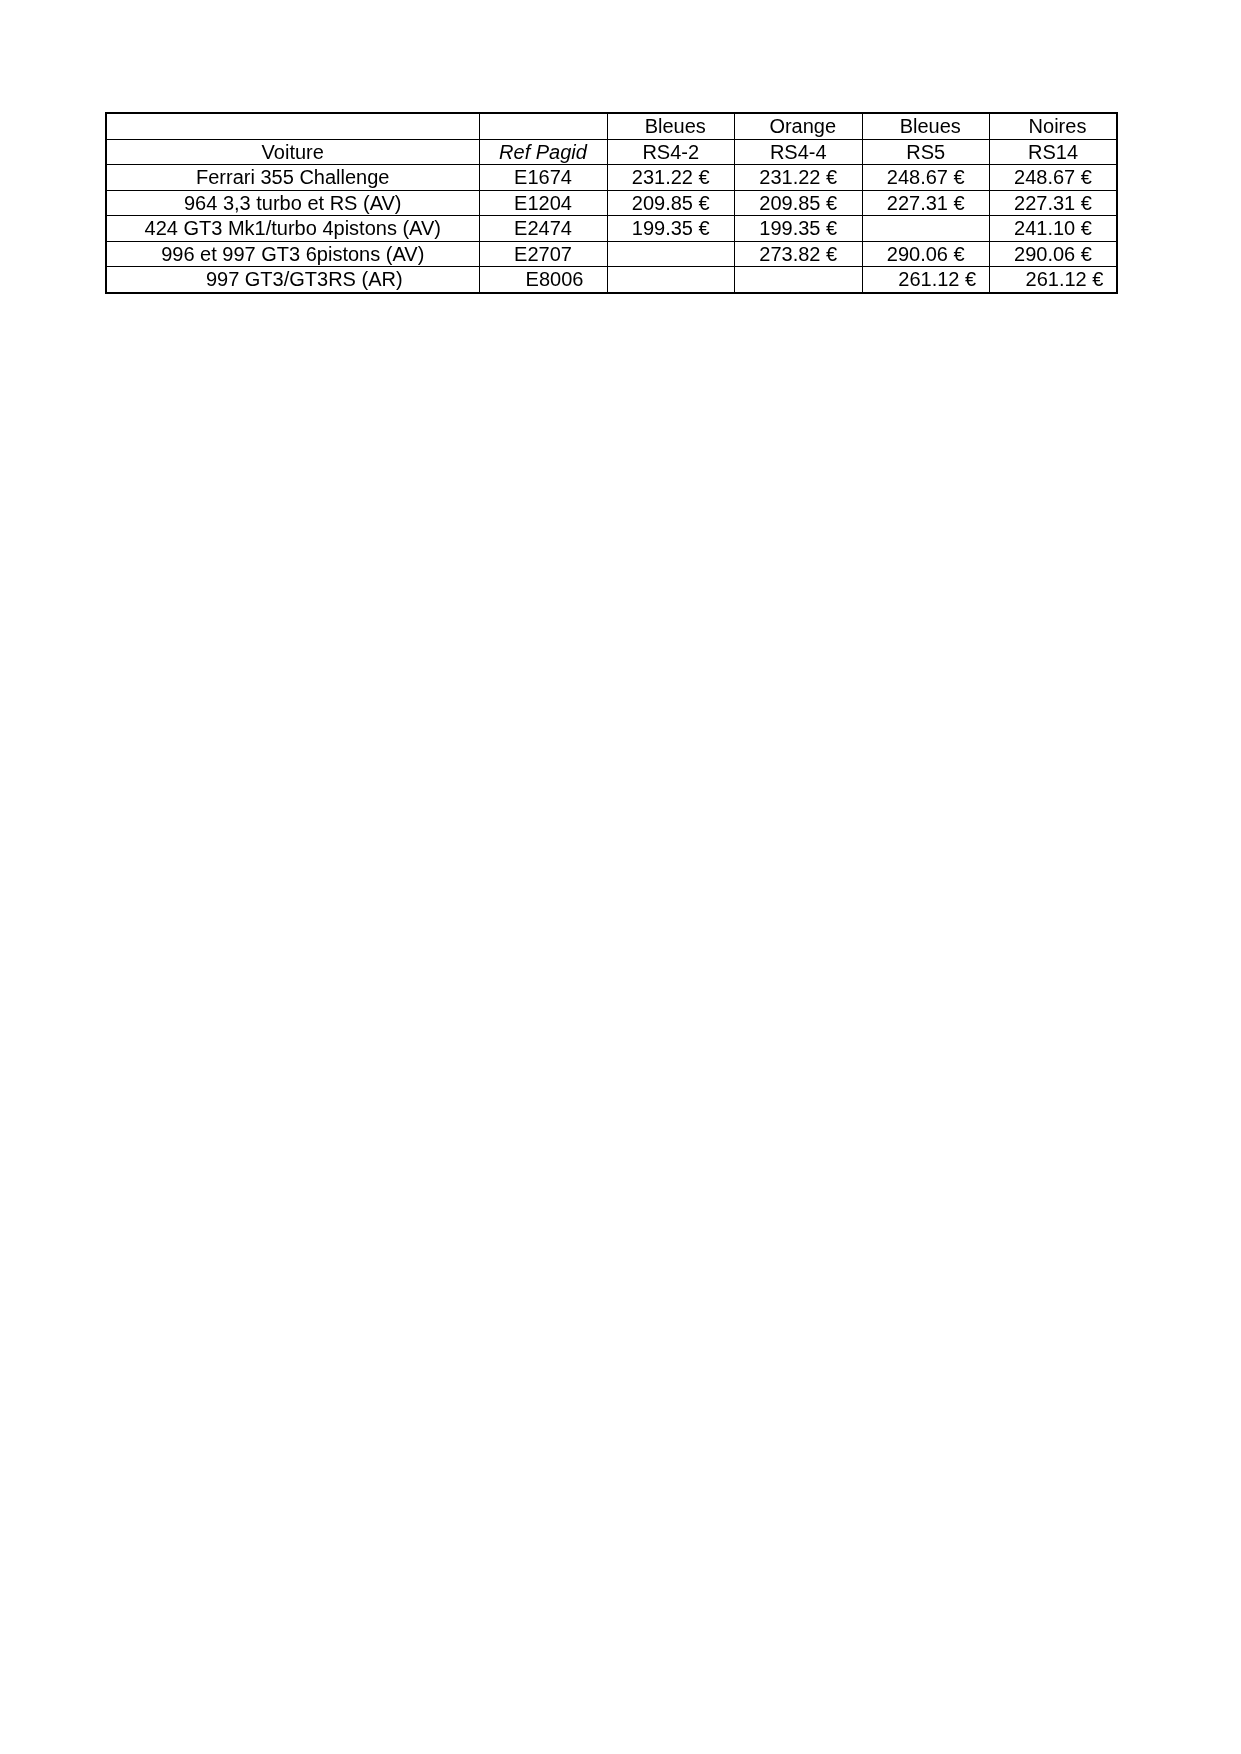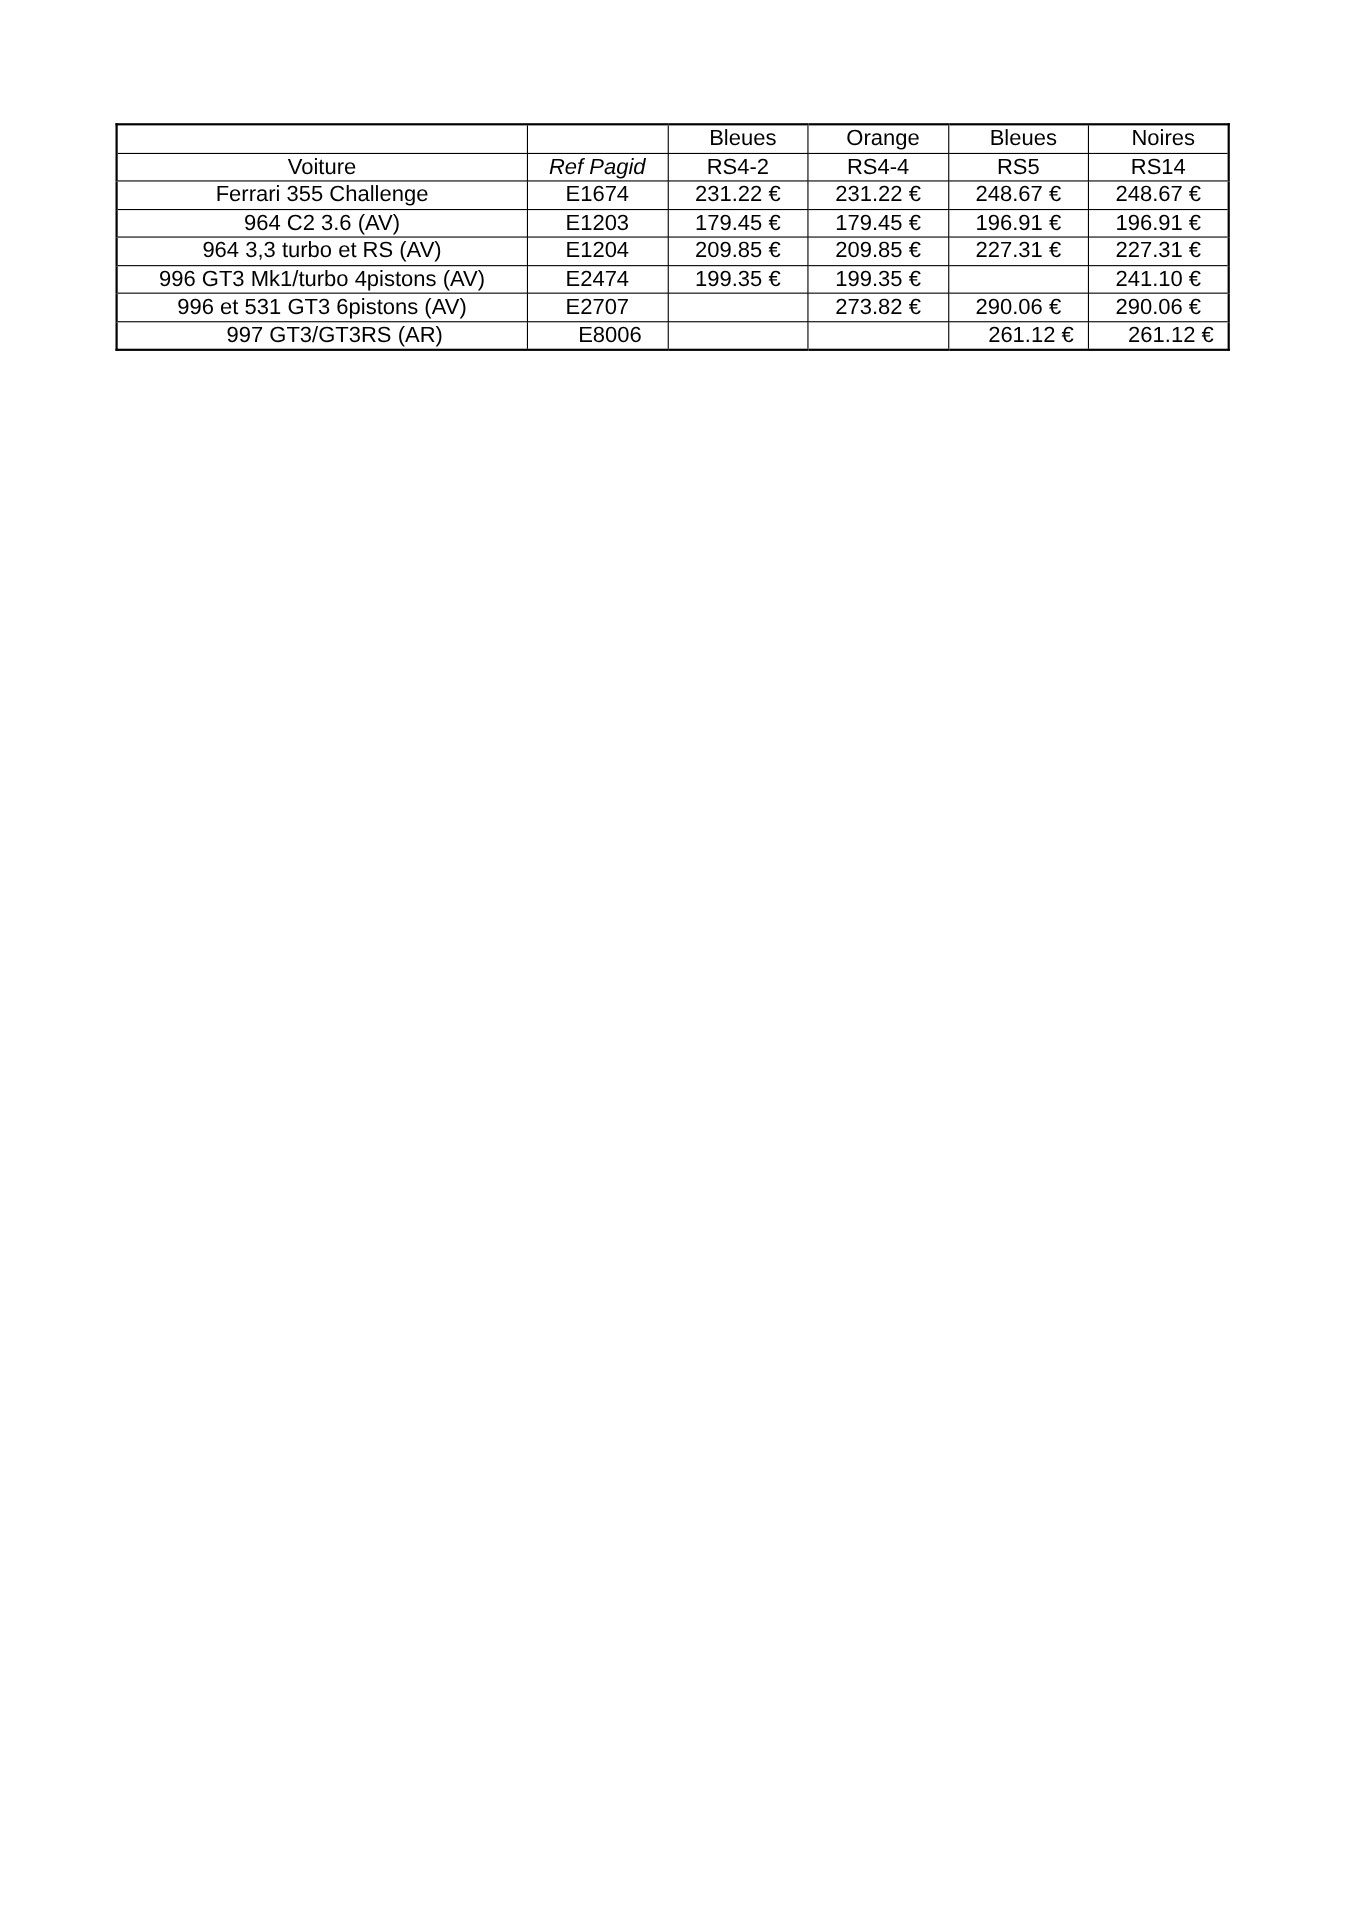--- a/index.html
+++ b/index.html
@@ -64,45 +64,37 @@
       </tr>
       <tr>
         <td class="left">Ferrari 355 Challenge</td>
         <td class="left">E1674</td>
         <td class="num">231.22 €</td>
         <td class="num">231.22 €</td>
         <td class="num">248.67 €</td>
         <td class="num">248.67 €</td>
       </tr>
       <tr>
-        <td class="left">964 C2 3.6 (AV)</td>
-        <td class="left">E1203</td>
-        <td class="num">179.45 €</td>
-        <td class="num">179.45 €</td>
-        <td class="num">196.91 €</td>
-        <td class="num">196.91 €</td>
-      </tr>
-      <tr>
         <td class="left">964 3,3 turbo et RS (AV)</td>
         <td class="left">E1204</td>
         <td class="num">209.85 €</td>
         <td class="num">209.85 €</td>
         <td class="num">227.31 €</td>
         <td class="num">227.31 €</td>
       </tr>
       <tr>
-        <td class="left">996 GT3 Mk1/turbo 4pistons (AV)</td>
+        <td class="left">424 GT3 Mk1/turbo 4pistons (AV)</td>
         <td class="left">E2474</td>
         <td class="num">199.35 €</td>
         <td class="num">199.35 €</td>
         <td class="num"></td>
         <td class="num">241.10 €</td>
       </tr>
       <tr>
-        <td class="left">996 et 531 GT3 6pistons (AV)</td>
+        <td class="left">996 et 997 GT3 6pistons (AV)</td>
         <td class="left">E2707</td>
         <td class="num"></td>
         <td class="num">273.82 €</td>
         <td class="num">290.06 €</td>
         <td class="num">290.06 €</td>
       </tr>
       <tr>
         <td class="left">997 GT3/GT3RS (AR)</td>
         <td class="left">E8006</td>
         <td class="num"></td>

